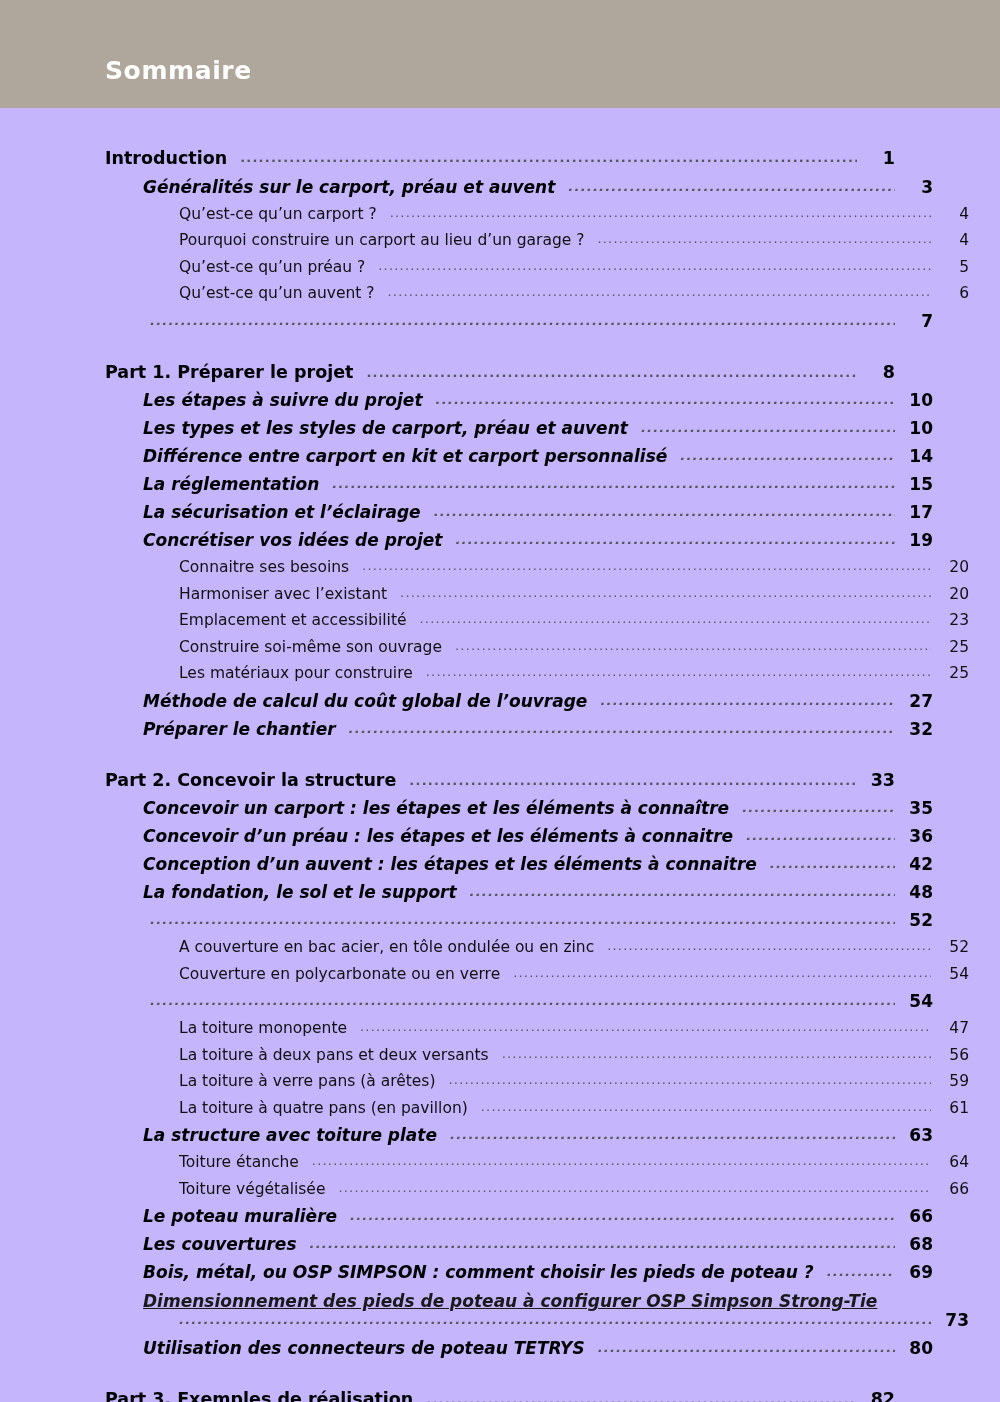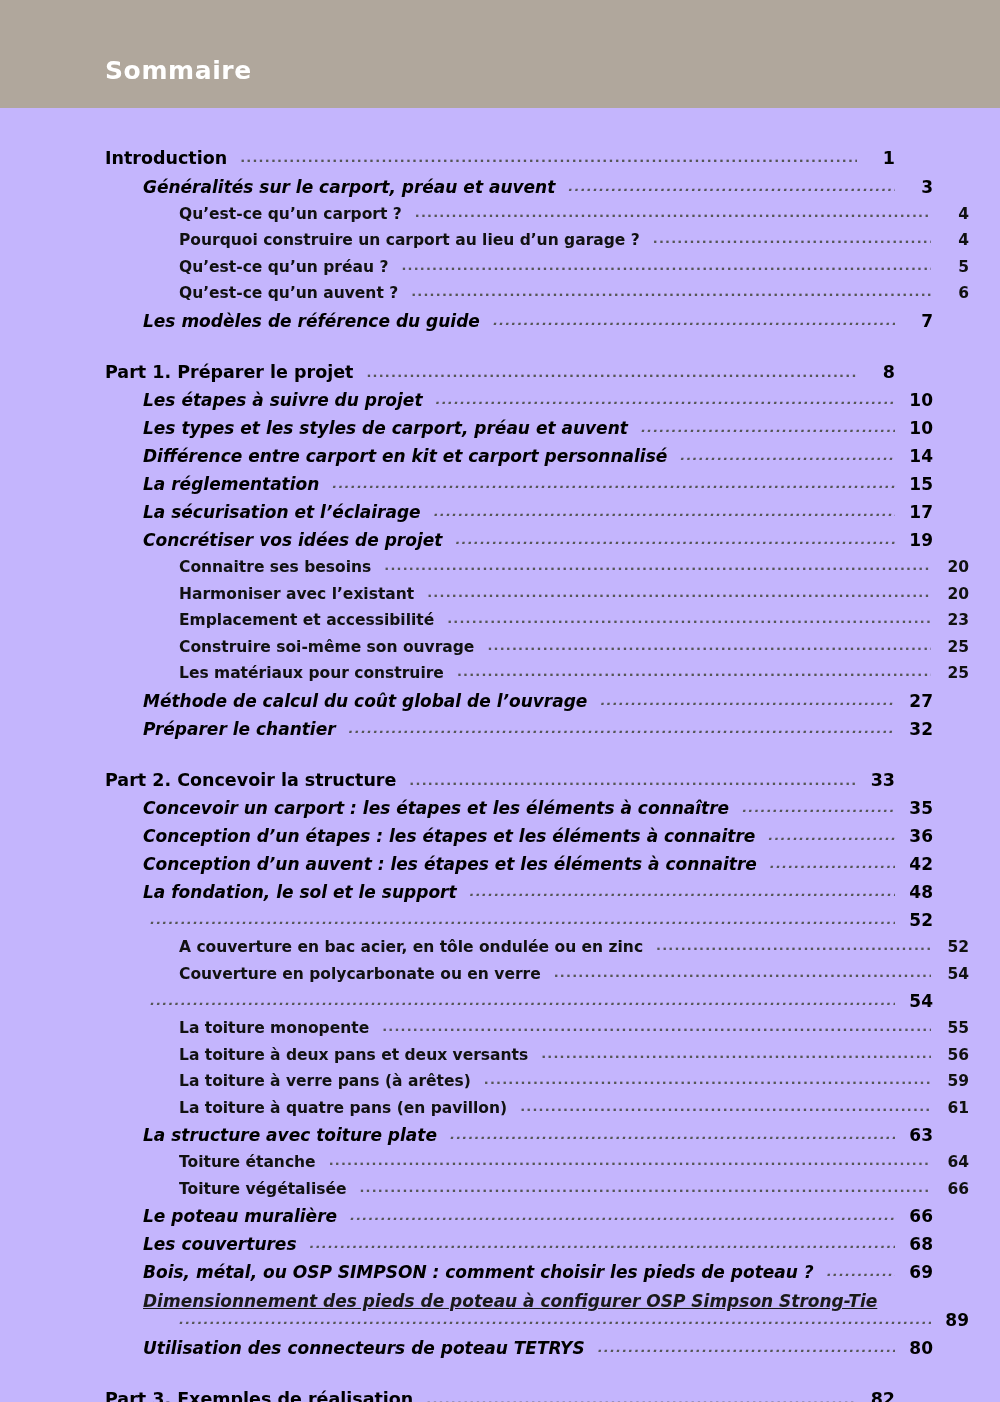--- a/index.html
+++ b/index.html
@@ -97,21 +97,21 @@
     font-size: 17px;
     font-weight: bold;
     font-style: italic;
     color: #000;
     padding-left: 38px;
   }
   .lvl-sec .page-num { font-size: 17px; font-weight: bold; font-style: normal; }
 
   .lvl-sub {
     font-size: 15.5px;
-    font-weight: bold;
+    font-weight: normal;
     font-style: normal;
     color: #111;
     padding-left: 74px;
   }
   .lvl-sub .page-num { font-size: 15.5px; }
 
   .row-gap-s { margin-top: 11px; justify-content: flex-end; }
   .row-gap-block { margin-top: 34px; align-items: flex-end; }
 
   .wrap-cont {
@@ -163,21 +163,20 @@
           <span class="label">Qu’est-ce qu’un préau ?</span>
           <span class="dots">........................................................................................................................................................</span>
           <span class="page-num">5</span>
         </div>
         <div class="entry lvl-sub row-gap-s">
           <span class="label">Qu’est-ce qu’un auvent ?</span>
           <span class="dots">........................................................................................................................................................</span>
           <span class="page-num">6</span>
         </div>
         <div class="entry lvl-sec row-gap-s">
-          <span class="label">Les modèles de référence du guide</span>
           <span class="dots">........................................................................................................................................................</span>
           <span class="page-num">7</span>
         </div>
         <div class="entry lvl-part row-gap-block">
           <span class="label">Part 1. Préparer le projet</span>
           <span class="dots">........................................................................................................................................................</span>
           <span class="page-num">8</span>
         </div>
         <div class="entry lvl-sec row-gap-s">
           <span class="label">Les étapes à suivre du projet</span>
@@ -248,21 +247,21 @@
           <span class="label">Part 2. Concevoir la structure</span>
           <span class="dots">........................................................................................................................................................</span>
           <span class="page-num">33</span>
         </div>
         <div class="entry lvl-sec row-gap-s">
           <span class="label">Concevoir un carport : les étapes et les éléments à connaître</span>
           <span class="dots">........................................................................................................................................................</span>
           <span class="page-num">35</span>
         </div>
         <div class="entry lvl-sec row-gap-s">
-          <span class="label">Conception d’un étapes : les étapes et les éléments à connaitre</span>
+          <span class="label">Concevoir d’un préau : les étapes et les éléments à connaitre</span>
           <span class="dots">........................................................................................................................................................</span>
           <span class="page-num">36</span>
         </div>
         <div class="entry lvl-sec row-gap-s">
           <span class="label">Conception d’un auvent : les étapes et les éléments à connaitre</span>
           <span class="dots">........................................................................................................................................................</span>
           <span class="page-num">42</span>
         </div>
         <div class="entry lvl-sec row-gap-s">
           <span class="label">La fondation, le sol et le support</span>
@@ -283,21 +282,21 @@
           <span class="dots">........................................................................................................................................................</span>
           <span class="page-num">54</span>
         </div>
         <div class="entry lvl-sec row-gap-s">
           <span class="dots">........................................................................................................................................................</span>
           <span class="page-num">54</span>
         </div>
         <div class="entry lvl-sub row-gap-s">
           <span class="label">La toiture monopente</span>
           <span class="dots">........................................................................................................................................................</span>
-          <span class="page-num">55</span>
+          <span class="page-num">47</span>
         </div>
         <div class="entry lvl-sub row-gap-s">
           <span class="label">La toiture à deux pans et deux versants</span>
           <span class="dots">........................................................................................................................................................</span>
           <span class="page-num">56</span>
         </div>
         <div class="entry lvl-sub row-gap-s">
           <span class="label">La toiture à verre pans (à arêtes)</span>
           <span class="dots">........................................................................................................................................................</span>
           <span class="page-num">59</span>
@@ -333,21 +332,21 @@
           <span class="page-num">68</span>
         </div>
         <div class="entry lvl-sec row-gap-s">
           <span class="label">Bois, métal, ou OSP SIMPSON : comment choisir les pieds de poteau ?</span>
           <span class="dots">........................................................................................................................................................</span>
           <span class="page-num">69</span>
         </div>
         <div class="nowrap-title-2line row-gap-s">Dimensionnement des pieds de poteau à configurer OSP Simpson Strong-Tie</div>
         <div class="entry lvl-sec wrap-cont">
           <span class="dots">........................................................................................................................................................</span>
-          <span class="page-num">89</span>
+          <span class="page-num">73</span>
         </div>
         <div class="entry lvl-sec row-gap-s">
           <span class="label">Utilisation des connecteurs de poteau TETRYS</span>
           <span class="dots">........................................................................................................................................................</span>
           <span class="page-num">80</span>
         </div>
         <div class="entry lvl-part row-gap-block">
           <span class="label">Part 3. Exemples de réalisation</span>
           <span class="dots">........................................................................................................................................................</span>
           <span class="page-num">82</span>

